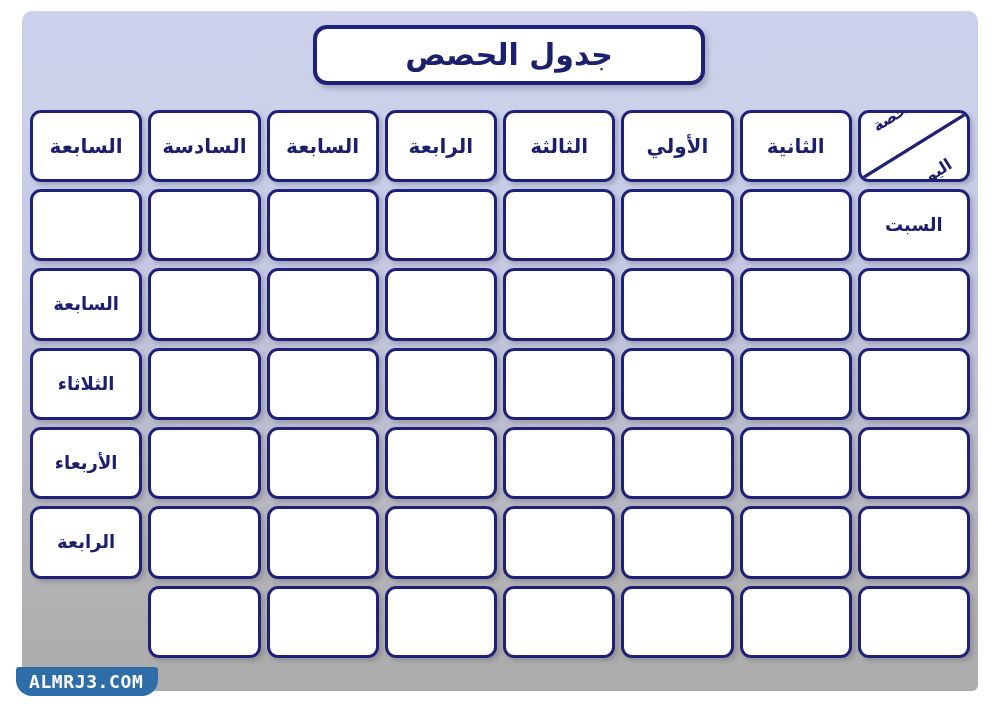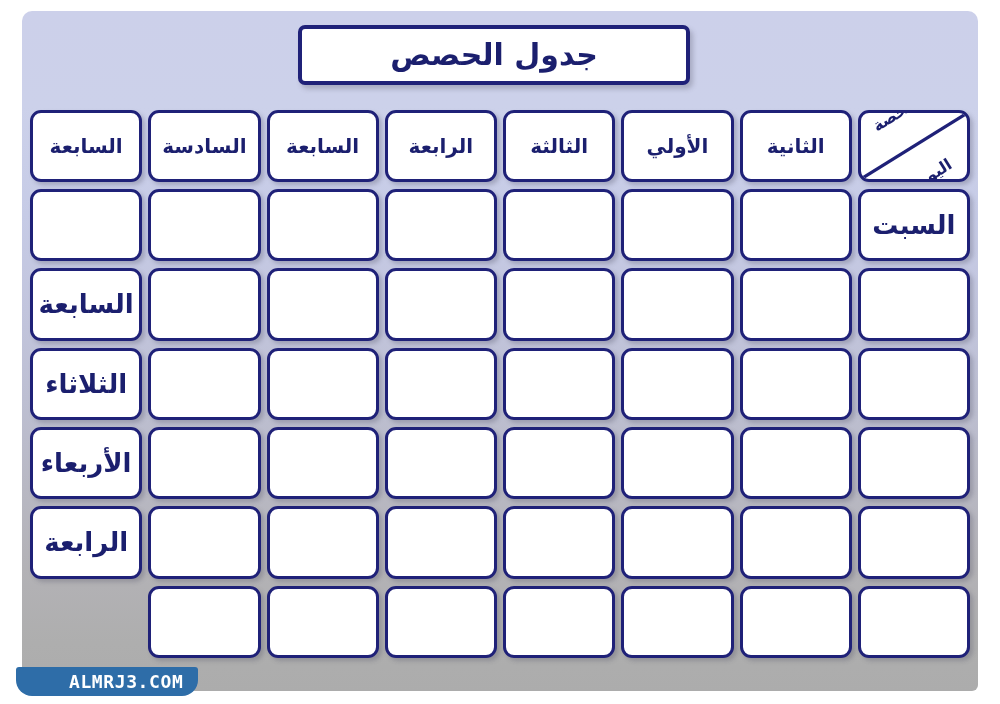--- a/index.html
+++ b/index.html
@@ -37,27 +37,27 @@
         #bdbfd2 57%,
         #b8b8c3 70%,
         #b3b2b6 82%,
         #aeaeae 93%,
         #acacac 100%);
   }
 
   
   #title-box {
     position: absolute;
-    left: 298px;
+    left: 313px;
     top: 25px;
     width: 392px;
     height: 60px;
     background: #ffffff;
     border: 4px solid #1f2178;
-    border-radius: 7px;
+    border-radius: 14px;
     box-sizing: border-box;
     display: flex;
     align-items: center;
     justify-content: center;
     box-shadow: 3px 4px 5px rgba(90,90,110,0.33);
   }
   #title-text {
     color: #1b1f6e;
     font-size: 30px;
     font-weight: bold;
@@ -98,21 +98,21 @@
     font-weight: bold;
     line-height: 1;
     white-space: nowrap;
   }
 
   .cell.header {
     font-size: 20px;
   }
 
   .cell.daylabel {
-    font-size: 26px;
+    font-size: 18px;
   }
 
   .cell.empty {
     background: #ffffff;
   }
 
   
   #corner {
     position: relative;
     padding: 0;
@@ -162,21 +162,20 @@
     justify-content: center;
     direction: ltr;
   }
   #watermark-text {
     color: #ffffff;
     font-family: "DejaVu Sans Mono", "Liberation Mono", monospace;
     font-size: 18px;
     font-weight: bold;
     letter-spacing: 0.6px;
     line-height: 1;
-    margin-left: 40px;
   }
 </style>
 </head>
 <body>
 
 <div id="page">
 
   <div id="panel"></div>
 
   <div id="title-box">

